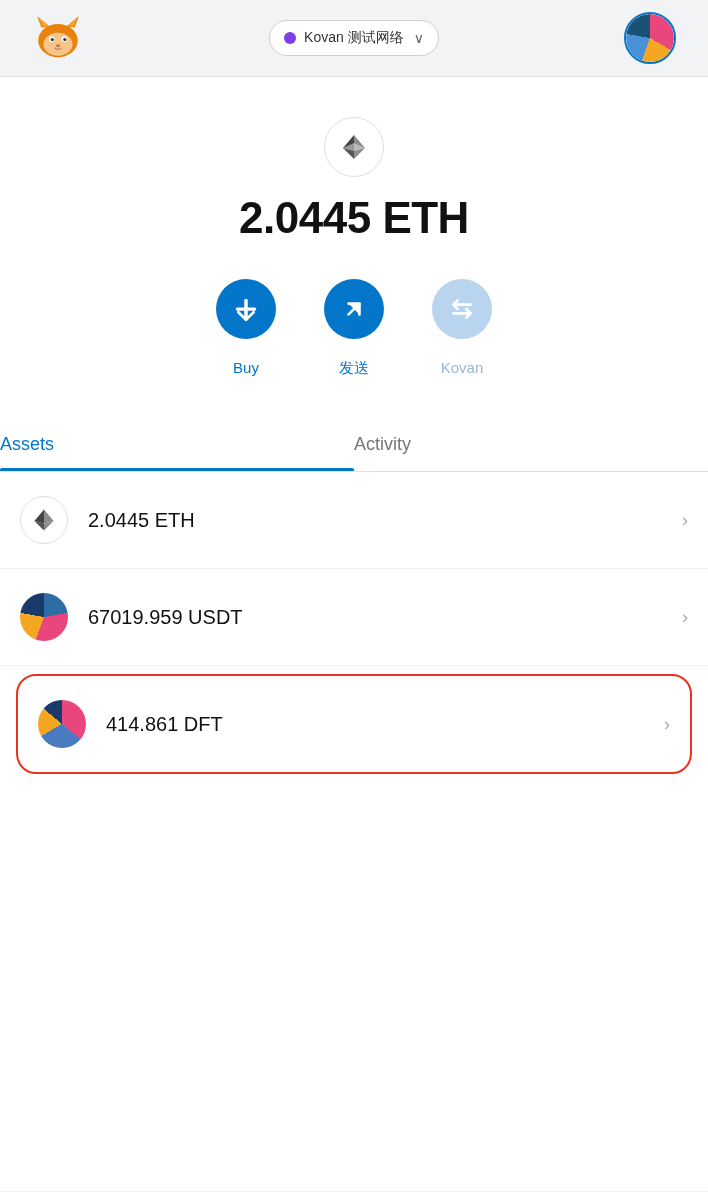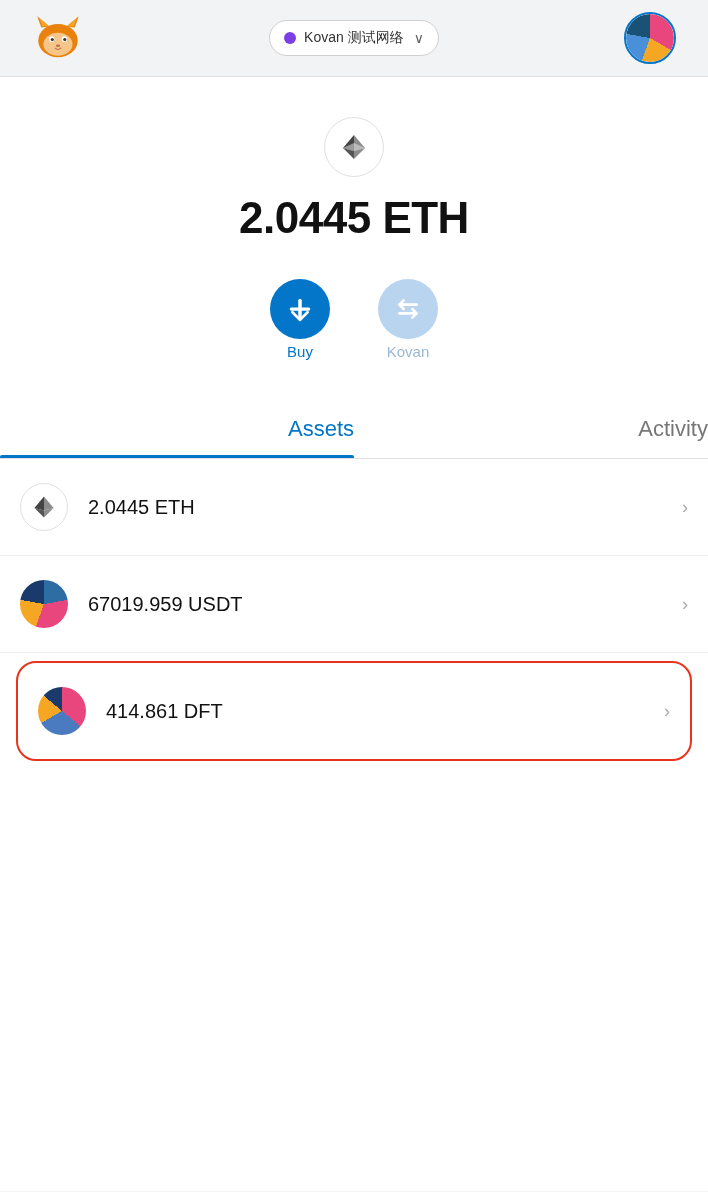--- a/index.html
+++ b/index.html
@@ -117,21 +117,21 @@
       display: flex;
       justify-content: center;
       gap: 48px;
       margin-bottom: 40px;
     }
 
     .action-item {
       display: flex;
       flex-direction: column;
       align-items: center;
-      gap: 4px;
+      gap: 20px;
       cursor: pointer;
     }
 
     .action-btn {
       width: 60px;
       height: 60px;
       border-radius: 50%;
       background: #0376c9;
       display: flex;
       align-items: center;
@@ -161,23 +161,23 @@
 
     
     .tabs-container {
       display: flex;
       border-bottom: 1px solid #e0e0e0;
       margin-bottom: 0;
     }
 
     .tab {
       flex: 1;
-      text-align: right;
+      text-align: left;
       padding: 16px 0;
-      font-size: 22px;
+      font-size: 18px;
       cursor: pointer;
       color: #777;
       position: relative;
     }
 
     .tab.active {
       color: #0376c9;
       font-weight: 500;
     }
 
@@ -316,20 +316,29 @@
       <button class="action-btn">
         <svg viewBox="0 0 24 24" width="26" height="26">
           <path d="M12 4v16M4 12h16" stroke="white" stroke-width="3" stroke-linecap="round" fill="none"></path>
           <path d="M19 15l-7 7-7-7" stroke="white" stroke-width="2.5" stroke-linecap="round" stroke-linejoin="round" fill="none"></path>
           <line x1="12" y1="4" x2="12" y2="22" stroke="white" stroke-width="2.5" stroke-linecap="round"></line>
         </svg>
       </button>
       <span class="action-label">Buy</span>
     </div>
 
+    <div class="action-item">
+      <button class="action-btn">
+        <svg viewBox="0 0 24 24" width="26" height="26" fill="none">
+          <line x1="7" y1="17" x2="17" y2="7" stroke="white" stroke-width="2.5" stroke-linecap="round"></line>
+          <polyline points="7,7 17,7 17,17" stroke="white" stroke-width="2.5" stroke-linecap="round" stroke-linejoin="round"></polyline>
+        </svg>
+      </button>
+      <span class="action-label">发送</span>
+    </div>
 
     <div class="action-item">
       <button class="action-btn disabled">
         <svg viewBox="0 0 24 24" width="26" height="26" fill="none">
           <path d="M4 8h16M4 8l4-4M4 8l4 4" stroke="white" stroke-width="2.5" stroke-linecap="round" stroke-linejoin="round"></path>
           <path d="M20 16H4M20 16l-4-4M20 16l-4 4" stroke="white" stroke-width="2.5" stroke-linecap="round" stroke-linejoin="round"></path>
         </svg>
       </button>
       <span class="action-label disabled">Kovan</span>
     </div>

